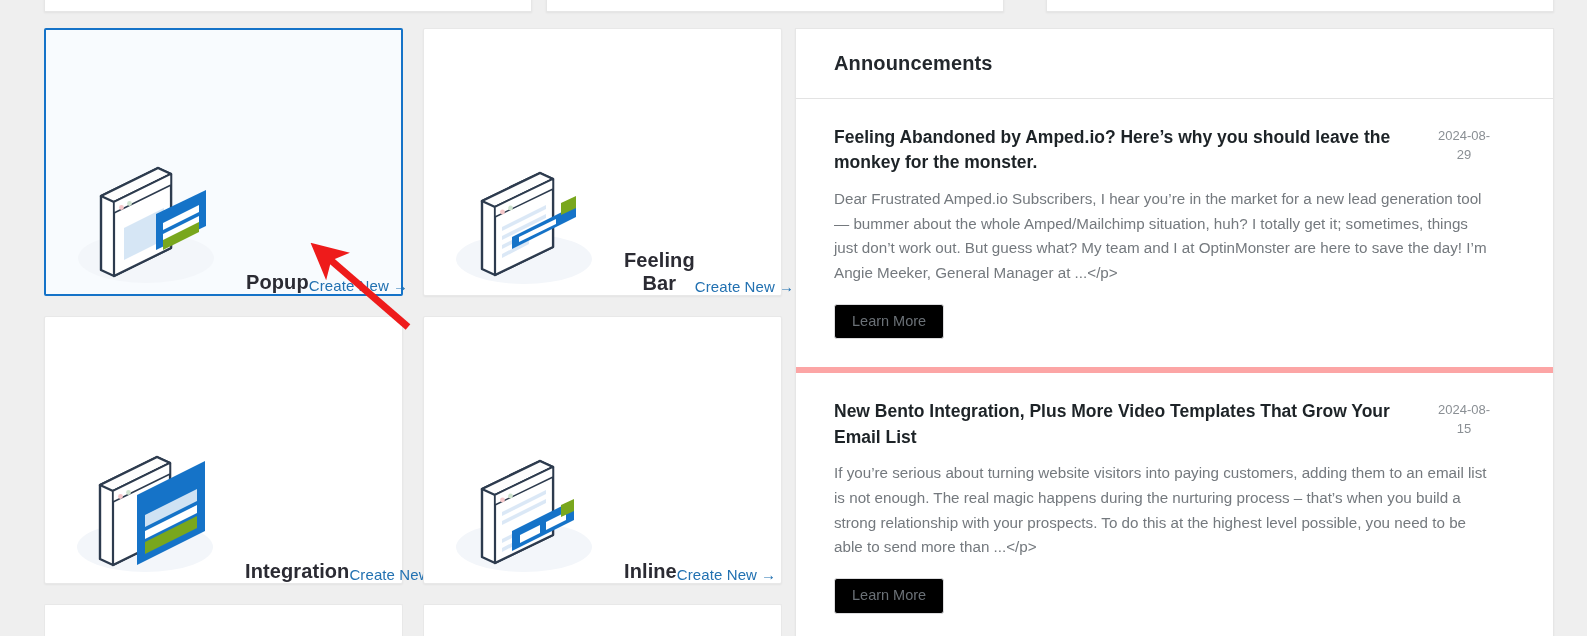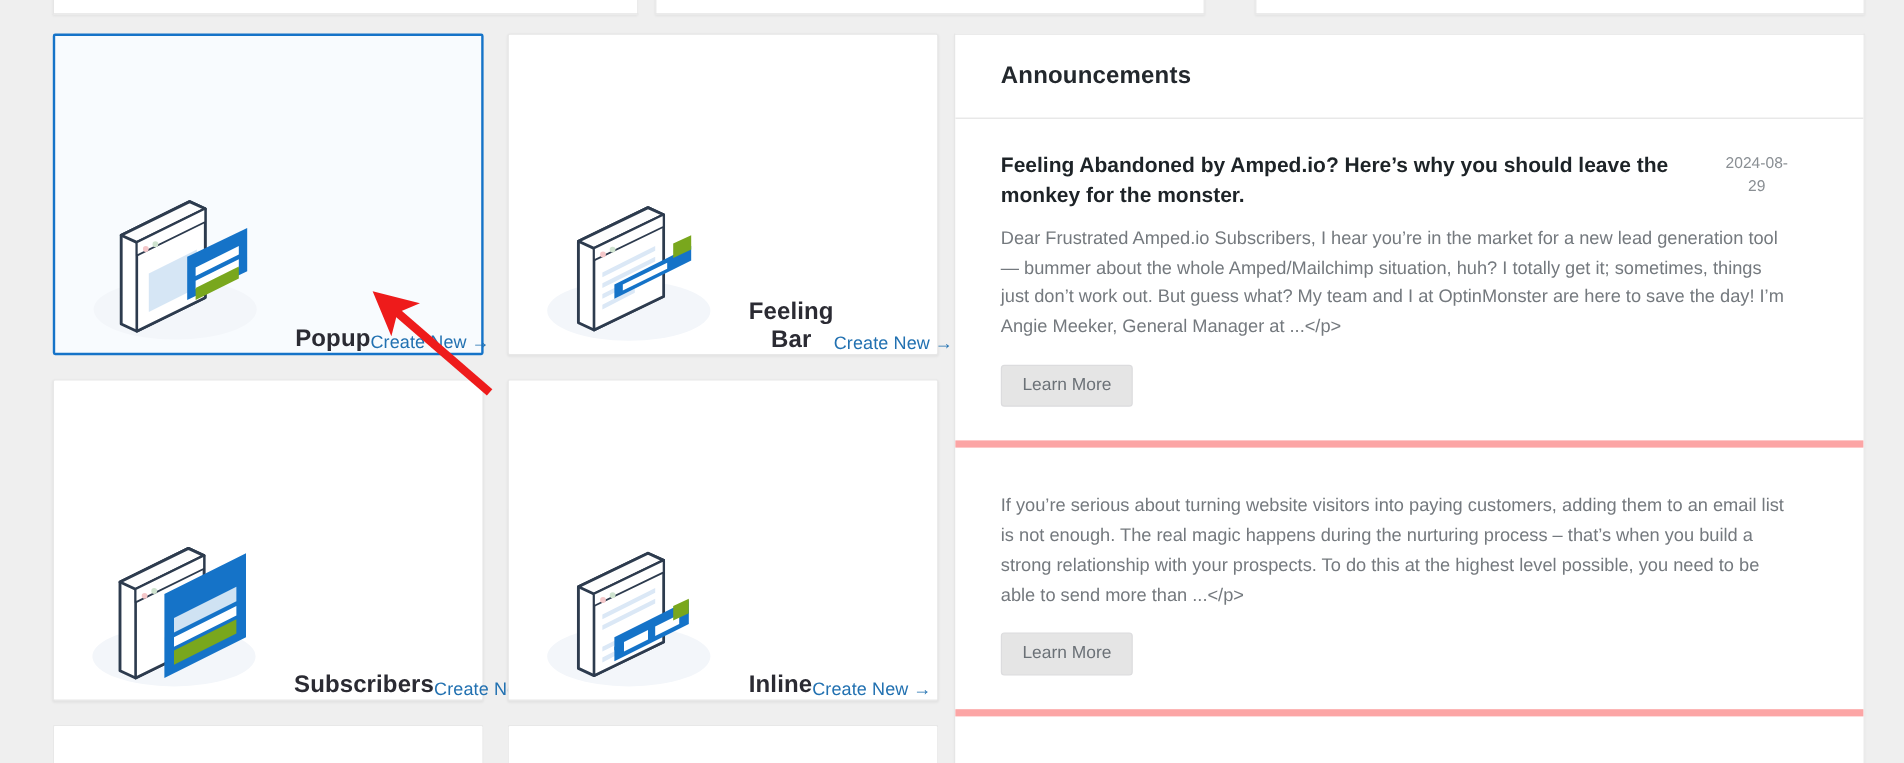--- a/index.html
+++ b/index.html
@@ -171,21 +171,21 @@
     line-height: 1.63;
     color: #74797e;
     max-width: 672px;
   }
   .learn-more {
     margin-top: 18px;
     display: inline-block;
     padding: 9px 17px 10px 17px;
     font-size: 14.5px;
     color: #6b7177;
-    background: #e5e5e5;
+    background: #000000;
     border: 1px solid #dcdcde;
     border-radius: 3px;
     cursor: pointer;
     font-family: "Liberation Sans", sans-serif;
     line-height: 1;
   }
 
   
   .annot-arrow {
     position: absolute;
@@ -277,21 +277,21 @@
               <circle cx="83.5" cy="49.5" r="2.4" fill="#cfe3cf"></circle>
             </g>
             <g>
               <path d="M92 52 L160 18 L160 88 L92 122 Z" fill="#1573c8"></path>
               <path d="M100 72 L152 46 L152 58 L100 84 Z" fill="#cfe2f3"></path>
               <path d="M100 88 L152 62 L152 70 L100 96 Z" fill="#ffffff"></path>
               <path d="M100 99 L152 73 L152 85 L100 111 Z" fill="#79a71d"></path>
             </g>
           </svg>
         </div>
-        <div class="card-title">Subscribers</div>
+        <div class="card-title">Integration</div>
         <a class="card-link" href="#"><span>Create New</span><span class="arrow">→</span></a>
       </div>
 
       <div class="type-card">
         <div class="card-art">
           <svg width="200" height="140" viewBox="0 0 200 140" aria-hidden="true">
             <ellipse cx="100" cy="104" rx="68" ry="25" fill="#f3f6fa"></ellipse>
             <g>
               <path d="M58 46 L116 18 L129 24 L129 92 L71 120 L58 114 Z" fill="#ffffff" stroke="#2d3b4e" stroke-width="2.4" stroke-linejoin="round"></path>
               <path d="M58 46 L116 18 L129 24 L71 52 Z" fill="#fdfdfd" stroke="#2d3b4e" stroke-width="2.4" stroke-linejoin="round"></path>
@@ -330,20 +330,24 @@
     <article class="ann-item">
       <div class="ann-top">
         <h3 class="ann-title">Feeling Abandoned by Amped.io? Here’s why you should leave the monkey for the monster.</h3>
         <div class="ann-date">2024-08-29</div>
       </div>
       <p class="ann-excerpt">Dear Frustrated Amped.io Subscribers, I hear you’re in the market for a new lead generation tool — bummer about the whole Amped/Mailchimp situation, huh? I totally get it; sometimes, things just don’t work out. But guess what? My team and I at OptinMonster are here to save the day! I’m Angie Meeker, General Manager at ...&lt;/p&gt;</p>
       <button class="learn-more">Learn More</button>
     </article>
 
     <article class="ann-item">
+      <div class="ann-top">
+        <h3 class="ann-title">New Bento Integration, Plus More Video Templates That Grow Your Email List</h3>
+        <div class="ann-date">2024-08-15</div>
+      </div>
       <p class="ann-excerpt">If you’re serious about turning website visitors into paying customers, adding them to an email list is not enough. The real magic happens during the nurturing process – that’s when you build a strong relationship with your prospects. To do this at the highest level possible, you need to be able to send more than ...&lt;/p&gt;</p>
       <button class="learn-more">Learn More</button>
     </article>
   </section>
 
   <svg class="annot-arrow" viewBox="0 0 1587 636">
     <defs>
       <marker id="redhead" markerWidth="5.2" markerHeight="5.2" refX="3.6" refY="2.6" orient="auto">
         <path d="M0,0 L5.2,2.6 L0,5.2 L1.3,2.6 Z" fill="#ee1b1b"></path>
       </marker>

